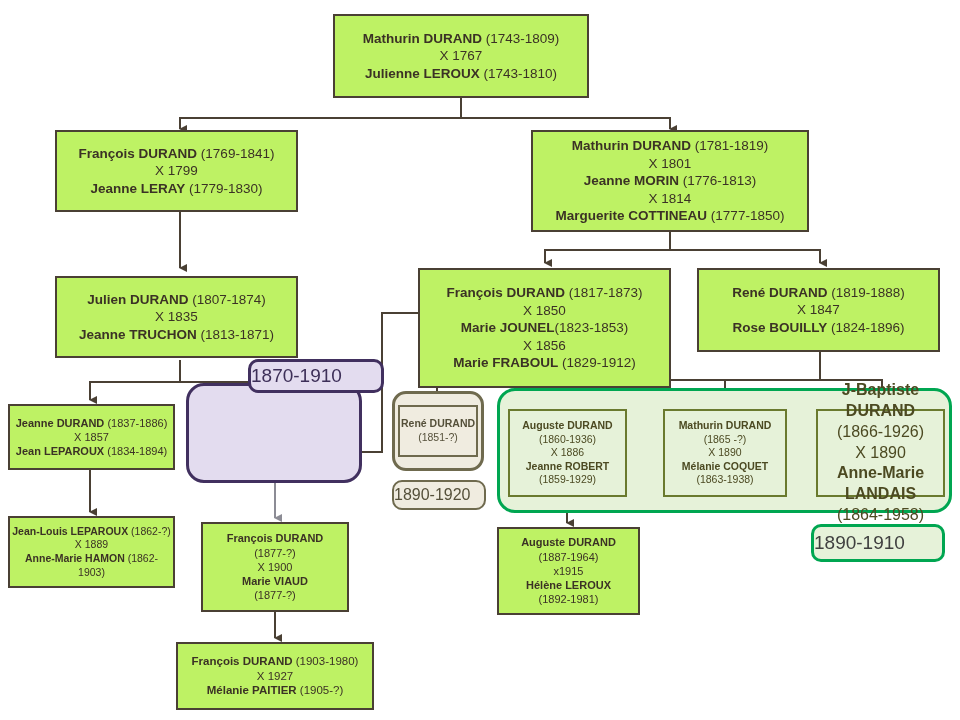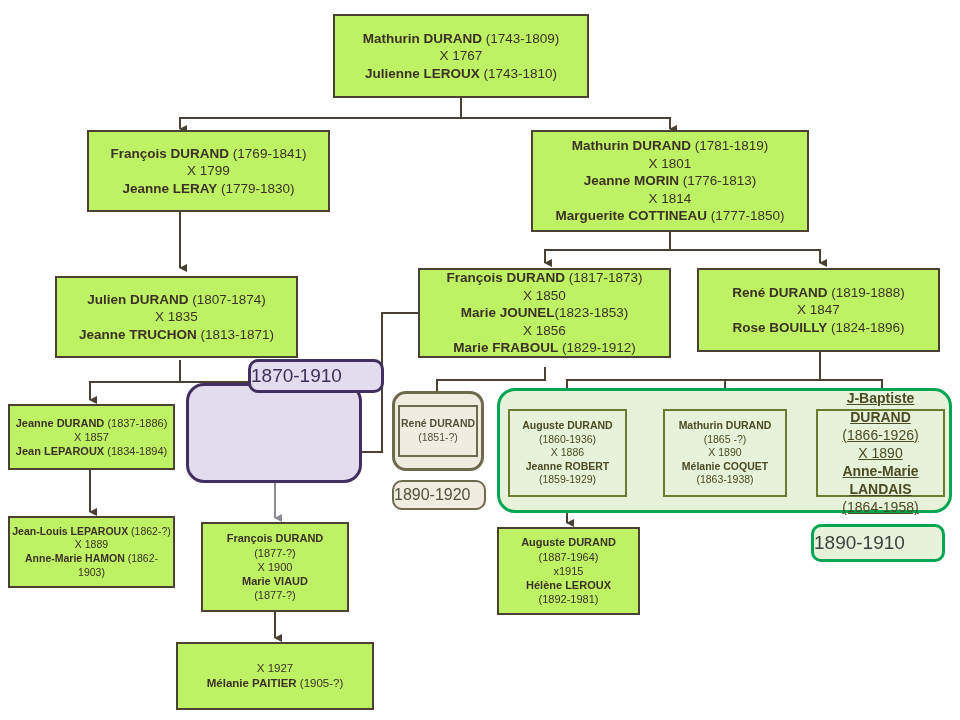--- a/index.html
+++ b/index.html
@@ -89,41 +89,41 @@
   <div class="group purple" style="left:186px;top:383px;width:176px;height:100px;"></div>
   <div class="group green" style="left:497px;top:388px;width:455px;height:125px;"></div>
   <div class="group beige" style="left:392px;top:391px;width:92px;height:80px;border-radius:14px;"></div>
 
   <div class="node" style="left:333px;top:14px;width:256px;height:84px;font-size:13.5px;">
     <span class="ln"><b class="nm">Mathurin DURAND</b> <span class="dt">(1743-1809)</span></span>
     <span class="ln dt">X 1767</span>
     <span class="ln"><b class="nm">Julienne LEROUX</b> <span class="dt">(1743-1810)</span></span>
   </div>
 
-  <div class="node" style="left:55px;top:130px;width:243px;height:82px;font-size:13.5px;margin-left:32px;">
+  <div class="node" style="left:55px;top:130px;width:243px;height:82px;font-size:13.5px;">
     <span class="ln"><b class="nm">François DURAND</b> <span class="dt">(1769-1841)</span></span>
     <span class="ln dt">X 1799</span>
     <span class="ln"><b class="nm">Jeanne  LERAY</b> <span class="dt">(1779-1830)</span></span>
   </div>
 
   <div class="node" style="left:531px;top:130px;width:278px;height:102px;font-size:13.5px;text-align:center;">
     <span class="ln"><b class="nm">Mathurin DURAND</b> <span class="dt">(1781-1819)</span></span>
     <span class="ln dt">X 1801</span>
     <span class="ln"><b class="nm">Jeanne  MORIN</b> <span class="dt">(1776-1813)</span></span>
     <span class="ln dt">X 1814</span>
     <span class="ln"><b class="nm">Marguerite COTTINEAU</b> <span class="dt">(1777-1850)</span></span>
   </div>
 
   <div class="node" style="left:55px;top:276px;width:243px;height:82px;font-size:13.5px;">
     <span class="ln"><b class="nm">Julien DURAND</b> <span class="dt">(1807-1874)</span></span>
     <span class="ln dt">X 1835</span>
     <span class="ln"><b class="nm">Jeanne TRUCHON</b> <span class="dt">(1813-1871)</span></span>
   </div>
 
-  <div class="node" style="left:418px;top:268px;width:253px;height:90px;font-size:13.5px;">
+  <div class="node" style="left:418px;top:268px;width:253px;height:120px;font-size:13.5px;">
     <span class="ln"><b class="nm">François DURAND</b> <span class="dt">(1817-1873)</span></span>
     <span class="ln dt">X 1850</span>
     <span class="ln"><b class="nm">Marie JOUNEL</b><span class="dt">(1823-1853)</span></span>
     <span class="ln dt">X 1856</span>
     <span class="ln"><b class="nm">Marie FRABOUL</b> <span class="dt">(1829-1912)</span></span>
   </div>
 
   <div class="node" style="left:697px;top:268px;width:243px;height:84px;font-size:13.5px;">
     <span class="ln"><b class="nm">René DURAND</b> <span class="dt">(1819-1888)</span></span>
     <span class="ln dt">X 1847</span>
@@ -151,21 +151,21 @@
   </div>
 
   <div class="node greenbox" style="left:663px;top:409px;width:124px;height:88px;font-size:10.5px;">
     <span class="ln nm">Mathurin DURAND</span>
     <span class="ln dt">(1865 -?)</span>
     <span class="ln dt">X 1890</span>
     <span class="ln nm">Mélanie COQUET</span>
     <span class="ln dt">(1863-1938)</span>
   </div>
 
-  <div class="node greenbox" style="left:816px;top:409px;width:129px;height:88px;font-size:14px;text-decoration:underline;">
+  <div class="node greenbox" style="left:816px;top:409px;width:129px;height:88px;font-size:16px;">
     <span class="ln nm">J-Baptiste DURAND</span>
     <span class="ln dt">(1866-1926)</span>
     <span class="ln dt">X 1890</span>
     <span class="ln nm">Anne-Marie LANDAIS</span>
     <span class="ln dt">(1864-1958)</span>
   </div>
 
   <div class="node" style="left:8px;top:516px;width:167px;height:72px;font-size:10.5px;">
     <span class="ln"><b class="nm">Jean-Louis LEPAROUX</b> <span class="dt">(1862-?)</span></span>
     <span class="ln dt">X 1889</span>
@@ -183,20 +183,21 @@
 
   <div class="node" style="left:497px;top:527px;width:143px;height:88px;font-size:11px;">
     <span class="ln nm">Auguste DURAND</span>
     <span class="ln dt">(1887-1964)</span>
     <span class="ln dt">x1915</span>
     <span class="ln nm">Hélène LEROUX</span>
     <span class="ln dt">(1892-1981)</span>
   </div>
 
   <div class="node" style="left:176px;top:642px;width:198px;height:68px;font-size:11.5px;">
+    <span class="ln"><b class="nm">François DURAND</b> <span class="dt">(1903-1980)</span></span>
     <span class="ln dt">X 1927</span>
     <span class="ln"><b class="nm">Mélanie PAITIER</b> <span class="dt">(1905-?)</span></span>
   </div>
 
   <div class="chip purple" style="left:248px;top:359px;width:136px;height:34px;font-size:19px;">
     <span>1870-1910</span>
   </div>
 
   <div class="chip beige" style="left:392px;top:480px;width:94px;height:30px;font-size:16px;">
     <span>1890-1920</span>

